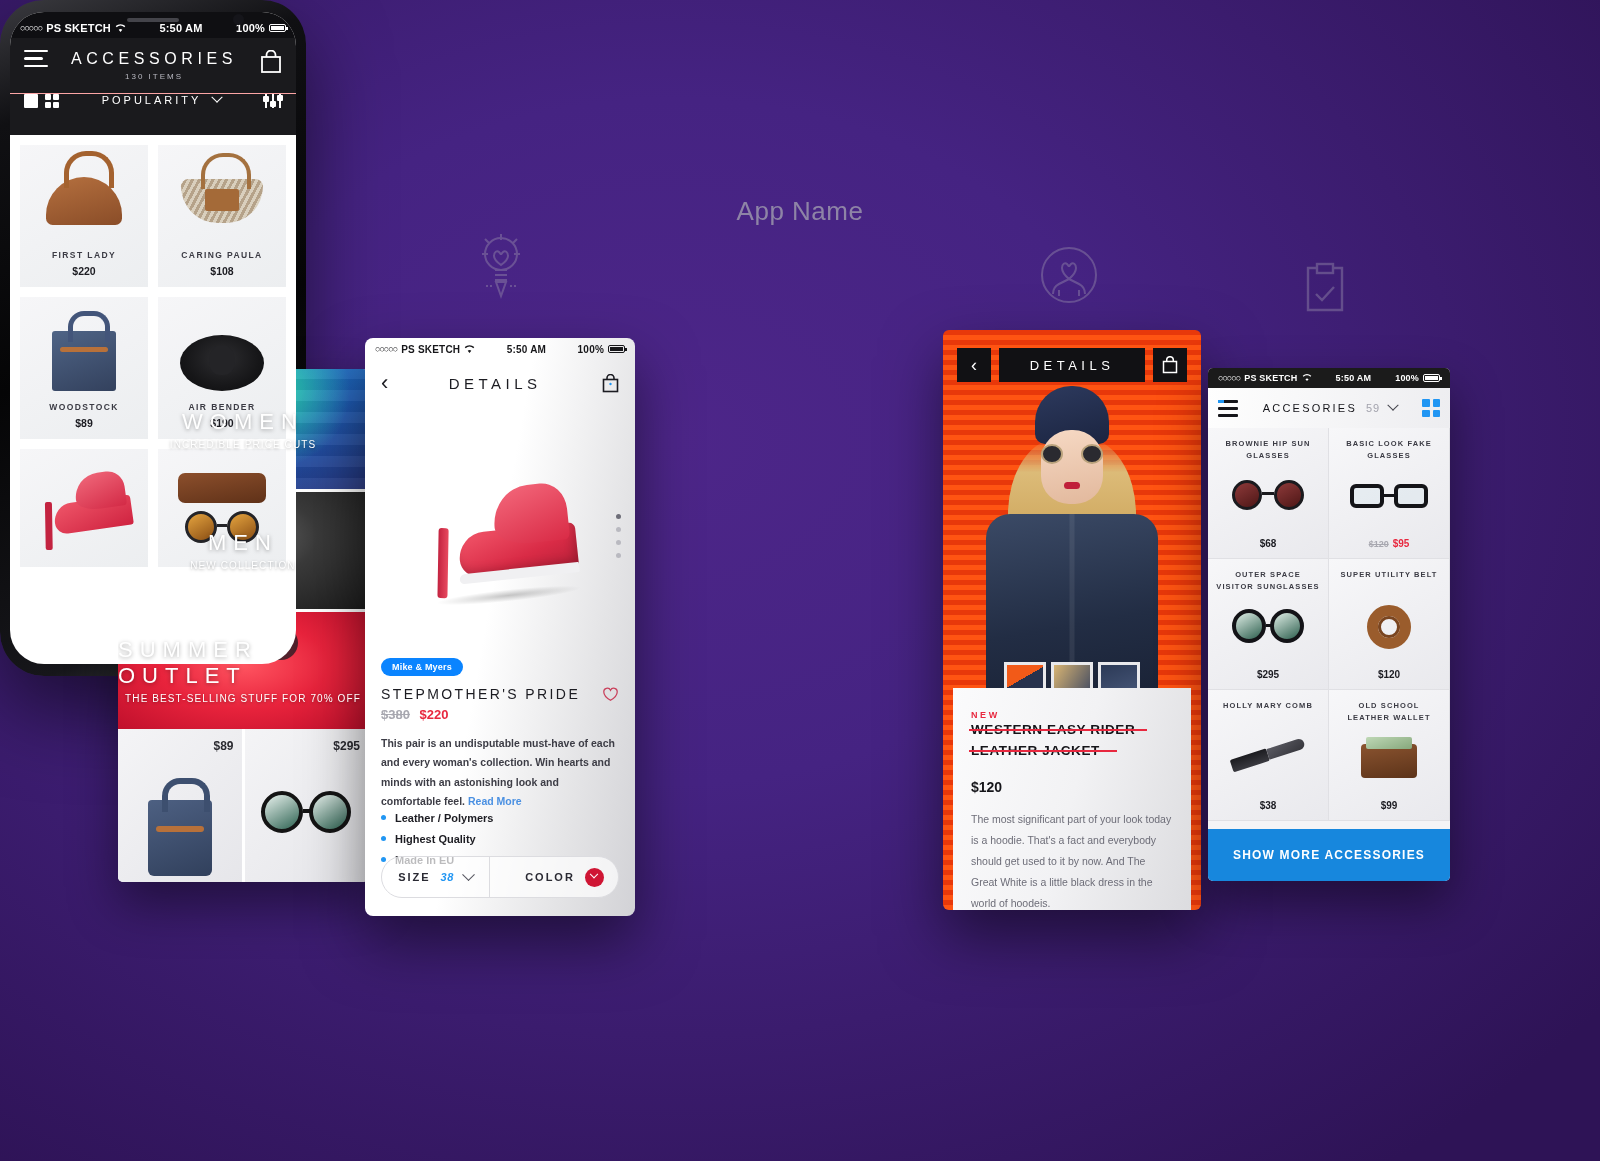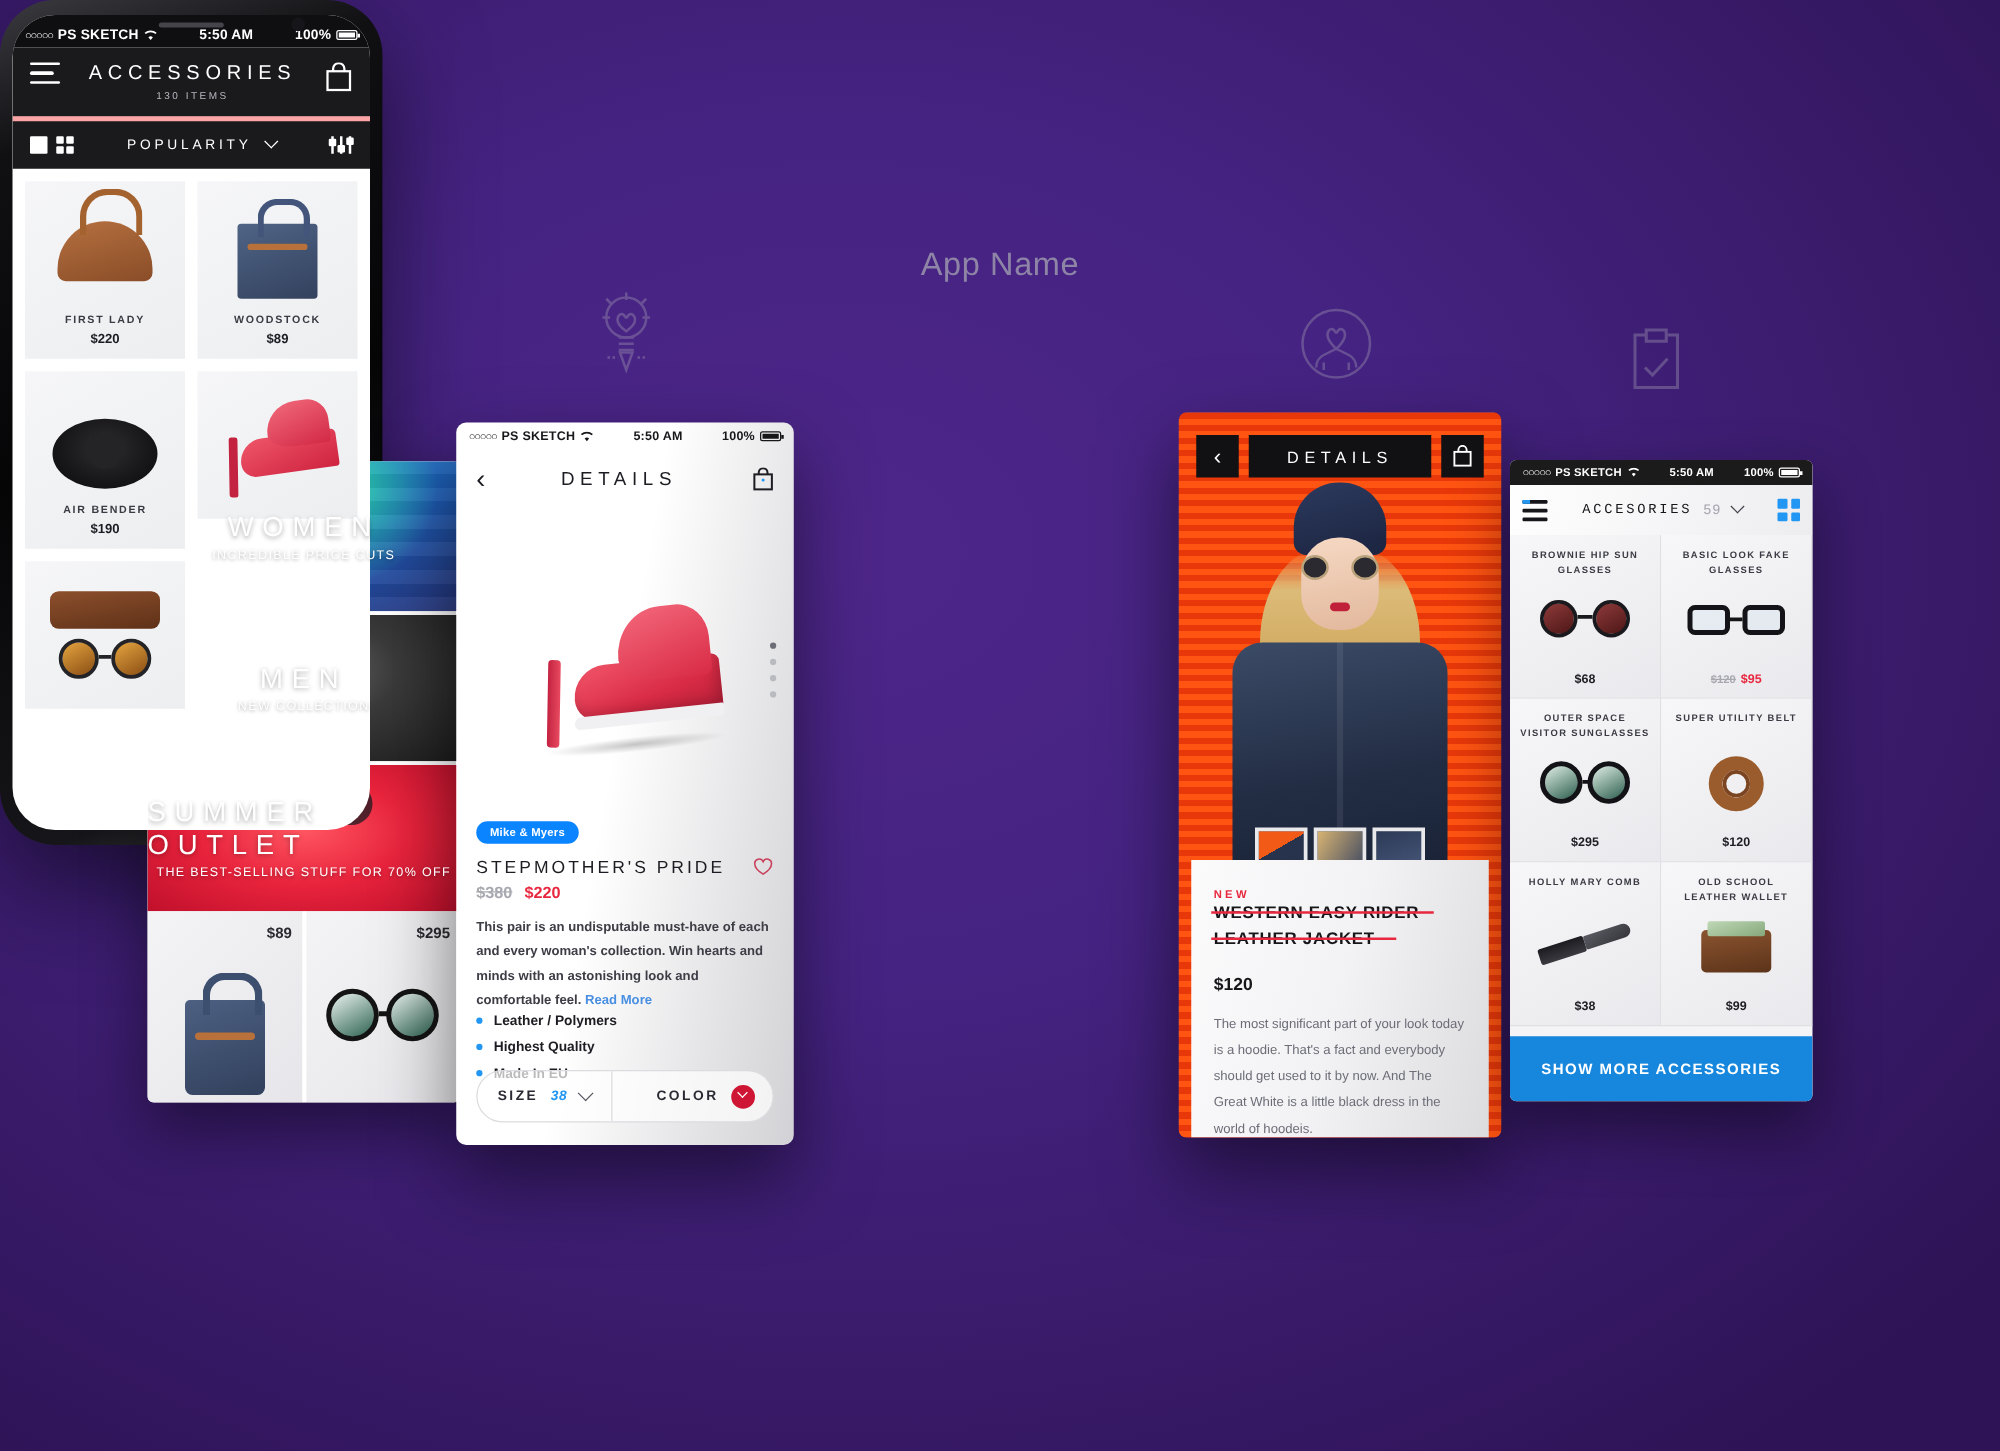--- a/index.html
+++ b/index.html
@@ -162,22 +162,22 @@
          background:#15151a; z-index:5; }
   #phone-center .statusbar { background:#0f0f12; height: 26px; font-size: 11px; padding-top: 6px; }
   .acc-header { background:#1a1a1d; padding: 12px 14px 12px; display:flex; }
   .hamburger { width: 24px; }
   .hamburger span { display:block; height:2.4px; background:#fff; border-radius:2px; margin-bottom:5px; }
   .hamburger span:nth-child(1){ width:24px; } .hamburger span:nth-child(2){ width:19px; }
   .hamburger span:nth-child(3){ width:24px; margin-bottom:0; }
   .acc-title-wrap { flex:1; text-align:center; }
   .acc-title { font-size: 16px; letter-spacing: 4.6px; color:#fff; font-weight: 400; }
   .acc-count { font-size: 8px; letter-spacing: 2px; color:#b9b9c2; margin-top: 4px; }
-  .acc-toolbar { background:#1a1a1d; border-top:4px solid #fca5a5; height: 42px;
-                 display:flex; align-items:center; padding: 0 14px; }
+  .acc-toolbar { background:#1a1a1d; border-top:1px solid #fca5a5; height: 42px;
+                 display:flex; align-items:flex-start; padding: 0 14px; }
   .view-toggle { display:flex; align-items:center; gap:7px; }
   .vt-one { width:14px; height:14px; background:#fff; border-radius:1px; }
   .vt-four { width:14px; height:14px; display:grid; grid-template-columns:1fr 1fr; grid-template-rows:1fr 1fr; gap:2.5px; }
   .vt-four i { background:#fff; border-radius:1px; }
   .sort-wrap { flex:1; display:flex; align-items:center; justify-content:center; gap:12px; }
   .sort-label { font-size:11px; letter-spacing:3px; color:#fff; }
   .chev-w { width:8px; height:8px; border-right:1.8px solid #fff; border-bottom:1.8px solid #fff;
             transform: rotate(45deg) translate(-2px,-2px); }
   .filter-ico { width: 18px; height: 14px; position: relative; }
   .filter-ico i { position:absolute; top:0; bottom:0; width:1.8px; background:#fff; }
@@ -294,21 +294,21 @@
   }
   #scr-acc .statusbar { height: 20px; font-size: 9px; }
   .acc2-bar { height: 40px; display:flex; align-items:center; padding: 0 10px;
               background: linear-gradient(100deg,#fefefe,#ededf0); }
   .acc2-list-ico { width:20px; }
   .acc2-list-ico span { display:block; height:3px; background:#15151a; margin-bottom:4px; border-radius:1px; }
   .acc2-list-ico span:first-child { width:20px; position:relative; }
   .acc2-list-ico span:first-child::before { content:""; position:absolute; left:0; top:0; width:6px; height:3px; background:#2196f3; }
   .acc2-list-ico span:last-child { width:20px; margin-bottom:0; }
   .acc2-mid { flex:1; display:flex; align-items:center; justify-content:center; gap:9px; }
-  .acc2-title { font-size:11px; letter-spacing:2.2px; color:#15151a;font-family:Liberation Mono, monospace; }
+  .acc2-title { font-size:11px; letter-spacing:2.2px; color:#15151a; }
   .acc2-num { font-size:11px; color:#a3a3ad; letter-spacing:1px; }
   .acc2-chev { width:8px; height:8px; border-right:1.6px solid #45454e; border-bottom:1.6px solid #45454e;
                transform:rotate(45deg) translate(-2px,-2px); }
   .acc2-grid-ico { width:18px; height:18px; display:grid; grid-template-columns:1fr 1fr; grid-template-rows:1fr 1fr; gap:3px; }
   .acc2-grid-ico i { background:#2196f3; border-radius:1px; }
   .acc2-grid { display:grid; grid-template-columns:1fr 1fr; }
   .acc2-cell { height: 131px; background: linear-gradient(150deg,#f7f7f9,#e9e9ed);
                border-right:1px solid #e0e0e4; border-bottom:1px solid #e0e0e4;
                position:relative; padding-top: 10px; text-align:center; }
   .acc2-cell .nm { font-size:7.5px; letter-spacing:1.1px; color:#3b3b44; font-weight:700; line-height:1.6; padding:0 8px; }
@@ -555,20 +555,27 @@
     <div class="grid">
       <div class="gcell">
         <div class="art">
             <div class="art-satchel"></div>
           </div>
         <div class="nm">FIRST LADY</div>
         <div class="pr">$220</div>
       </div>
       <div class="gcell">
         <div class="art">
+            <div class="art-basket"></div>
+          </div>
+        <div class="nm">CARING PAULA</div>
+        <div class="pr">$108</div>
+      </div>
+      <div class="gcell">
+        <div class="art">
             <div class="art-tote"></div>
           </div>
         <div class="nm">WOODSTOCK</div>
         <div class="pr">$89</div>
       </div>
       <div class="gcell">
         <div class="art">
             <div class="art-hat"></div>
           </div>
         <div class="nm">AIR BENDER</div>

